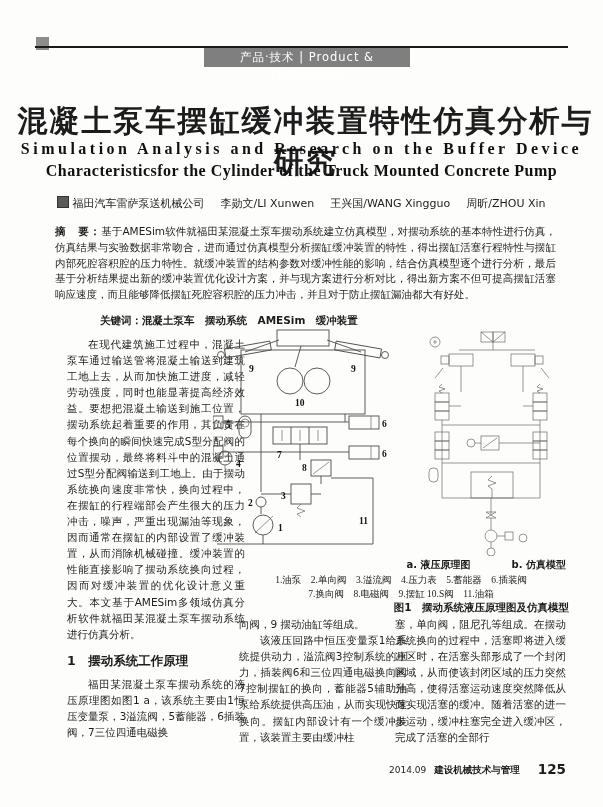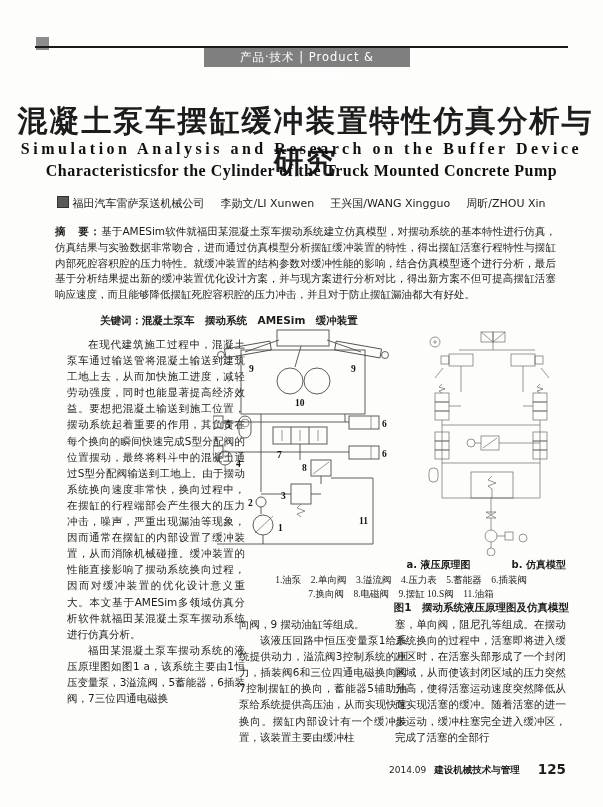--- a/index.html
+++ b/index.html
@@ -66,20 +66,21 @@
   <div class="authors">
     <span class="affil-icon"></span><span class="sp">福田汽车雷萨泵送机械公司</span><span class="sp">李勋文/LI Xunwen</span><span class="sp">王兴国/WANG Xingguo</span><span>周昕/ZHOU Xin</span>
   </div>
 
   <p class="abstract"><b>摘　要：</b><span>基于AMESim软件就福田某混凝土泵车摆动系统建立仿真模型，对摆动系统的基本特性进行仿真，仿真结果与实验数据非常吻合，进而通过仿真模型分析摆缸缓冲装置的特性，得出摆缸活塞行程特性与摆缸内部死腔容积腔的压力特性。就缓冲装置的结构参数对缓冲性能的影响，结合仿真模型逐个进行分析，最后基于分析结果提出新的缓冲装置优化设计方案，并与现方案进行分析对比，得出新方案不但可提高摆缸活塞响应速度，而且能够降低摆缸死腔容积腔的压力冲击，并且对于防止摆缸漏油都大有好处。</span></p>
 
   <p class="keywords"><b>关键词：</b><span class="kw">混凝土泵车　摆动系统　AMESim　缓冲装置</span></p>
 
   <div class="col col1">
     <p class="indent">在现代建筑施工过程中，混凝土泵车通过输送管将混凝土输送到建筑工地上去，从而加快施工进度，减轻劳动强度，同时也能显著提高经济效益。要想把混凝土输送到施工位置，摆动系统起着重要的作用，其负责在每个换向的瞬间快速完成S型分配阀的位置摆动，最终将料斗中的混凝土通过S型分配阀输送到工地上。由于摆动系统换向速度非常快，换向过程中，在摆缸的行程端部会产生很大的压力冲击，噪声，严重出现漏油等现象，因而通常在摆缸的内部设置了缓冲装置，从而消除机械碰撞。缓冲装置的性能直接影响了摆动系统换向过程，因而对缓冲装置的优化设计意义重大。本文基于AMESim多领域仿真分析软件就福田某混凝土泵车摆动系统进行仿真分析。</p>
+    <h2>1　摆动系统工作原理</h2>
     <p class="indent">福田某混凝土泵车摆动系统的液压原理图如图1 a，该系统主要由1恒压变量泵，3溢流阀，5蓄能器，6插装阀，7三位四通电磁换</p>
   </div>
 
   <div class="figure">
     <svg viewBox="0 0 356 228">
 
       <g>
 
         <rect class="dg" x="64" y="2" width="52" height="16"></rect>
 

